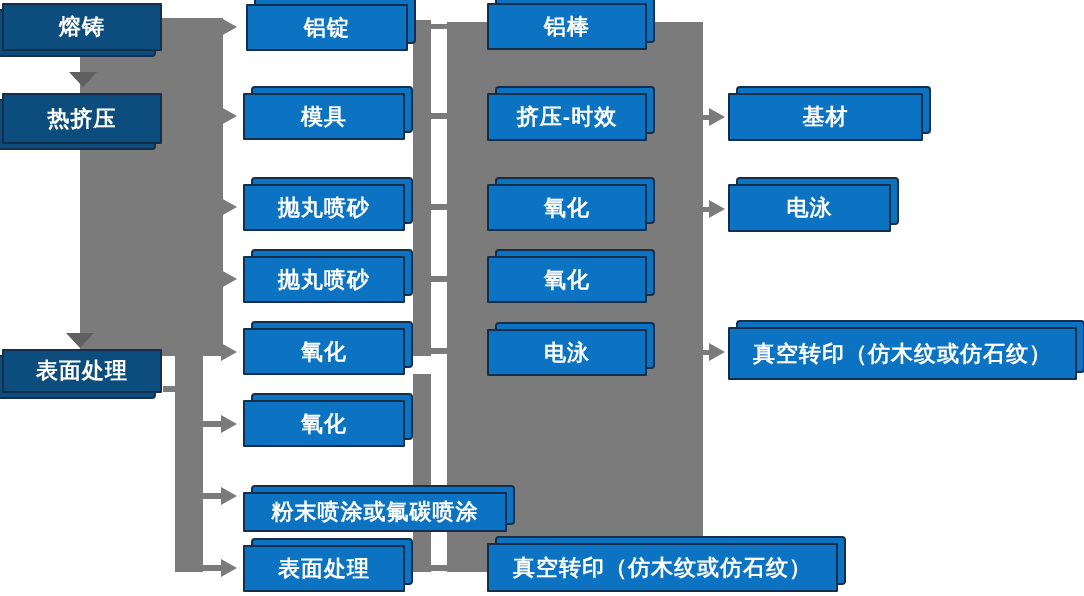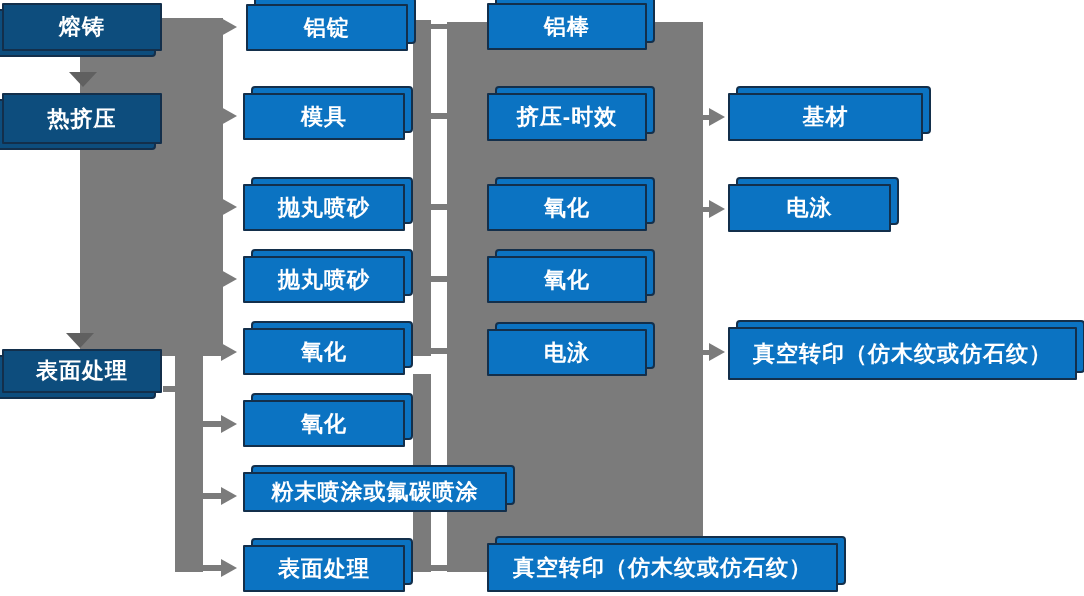--- a/index.html
+++ b/index.html
@@ -114,21 +114,21 @@
     <div class="face">抛丸喷砂</div>
   </div>
   <div class="node" style="left:243px;top:328px;width:162px;height:47px">
     <div class="ghost"></div>
     <div class="face">氧化</div>
   </div>
   <div class="node" style="left:243px;top:400px;width:162px;height:47px">
     <div class="ghost"></div>
     <div class="face">氧化</div>
   </div>
-  <div class="node" style="left:243px;top:472px;width:264px;height:40px">
+  <div class="node" style="left:243px;top:492px;width:264px;height:40px">
     <div class="ghost"></div>
     <div class="face">粉末喷涂或氟碳喷涂</div>
   </div>
   <div class="node" style="left:243px;top:545px;width:162px;height:47px">
     <div class="ghost"></div>
     <div class="face">表面处理</div>
   </div>
 
   <div class="node" style="left:487px;top:3px;width:160px;height:47px">
     <div class="ghost"></div>

